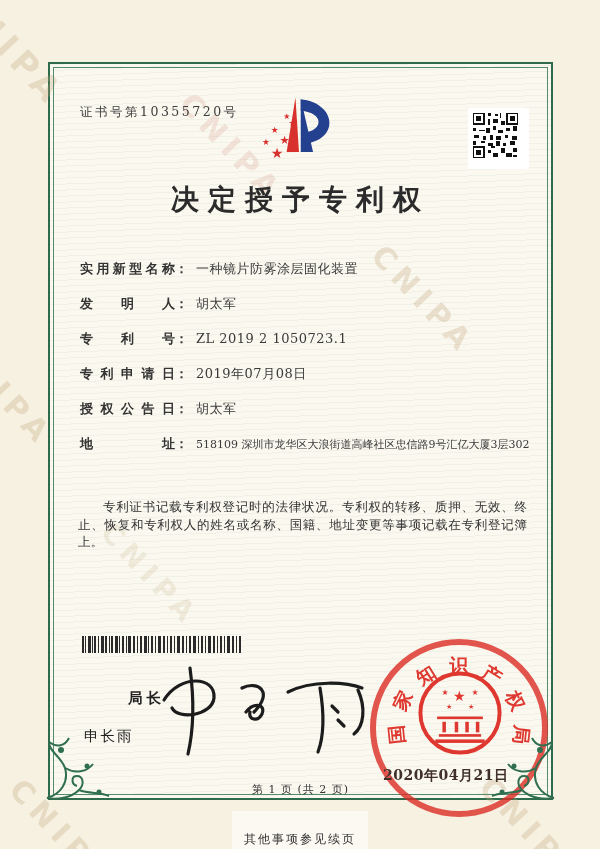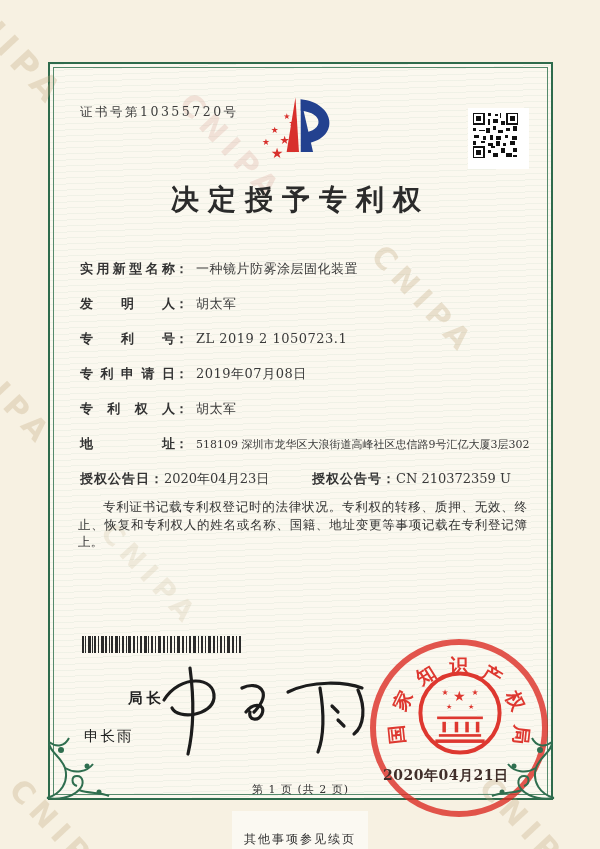--- a/index.html
+++ b/index.html
@@ -189,28 +189,24 @@
     <div class="frow" style="top:196px">
       <span class="f-label">实用新型名称</span><span class="f-colon">：</span><span class="f-value">一种镜片防雾涂层固化装置</span>
     </div>
     <div class="frow" style="top:266px">
       <span class="f-label">专利号</span><span class="f-colon">：</span><span class="f-value">ZL 2019 2 1050723.1</span>
     </div>
     <div class="frow" style="top:301px">
       <span class="f-label">专利申请日</span><span class="f-colon">：</span><span class="f-value">2019年07月08日</span>
     </div>
     <div class="frow" style="top:336px">
-      <span class="f-label">专利权人</span><span class="f-colon">：</span><span class="f-value">胡太军</span>
+      <span class="f-label">授权公告日</span><span class="f-colon">：</span><span class="f-value">胡太军</span>
     </div>
     <div class="frow" style="top:371px">
       <span class="f-label">地址</span><span class="f-colon">：</span><span class="f-value small-val">518109 深圳市龙华区大浪街道高峰社区忠信路9号汇亿大厦3层302</span>
-    </div>
-    <div class="frow" style="top:406px">
-      <span class="grant-label">授权公告日：</span><span>2020年04月23日</span>
-      <span class="grant2"><span class="grant-label">授权公告号：</span><span>CN 210372359 U</span></span>
     </div>
 
     <div class="bodytext">
       <p>专利证书记载专利权登记时的法律状况。专利权的转移、质押、无效、终止、恢复和专利权人的姓名或名称、国籍、地址变更等事项记载在专利登记簿上。</p>
     </div>
 
     <div class="barcode">
       <svg viewBox="0 0 160 17" width="160" height="17" preserveAspectRatio="none">
         <g fill="#2a2a2a">
           <rect x="0" width="2" height="17"></rect>

